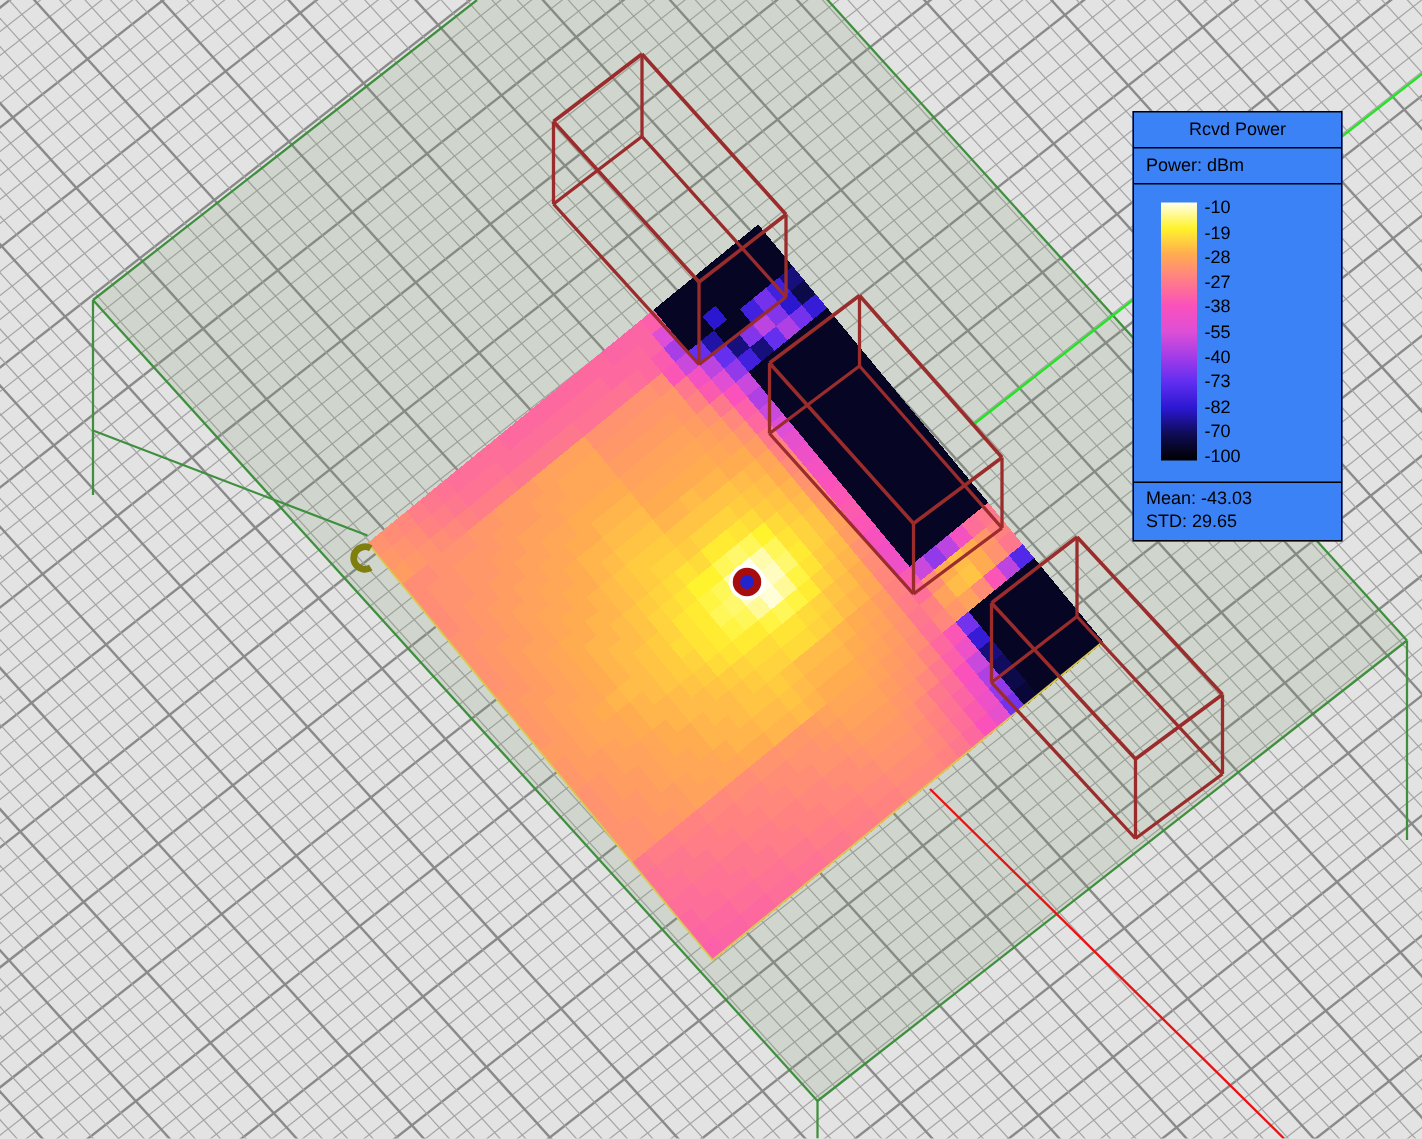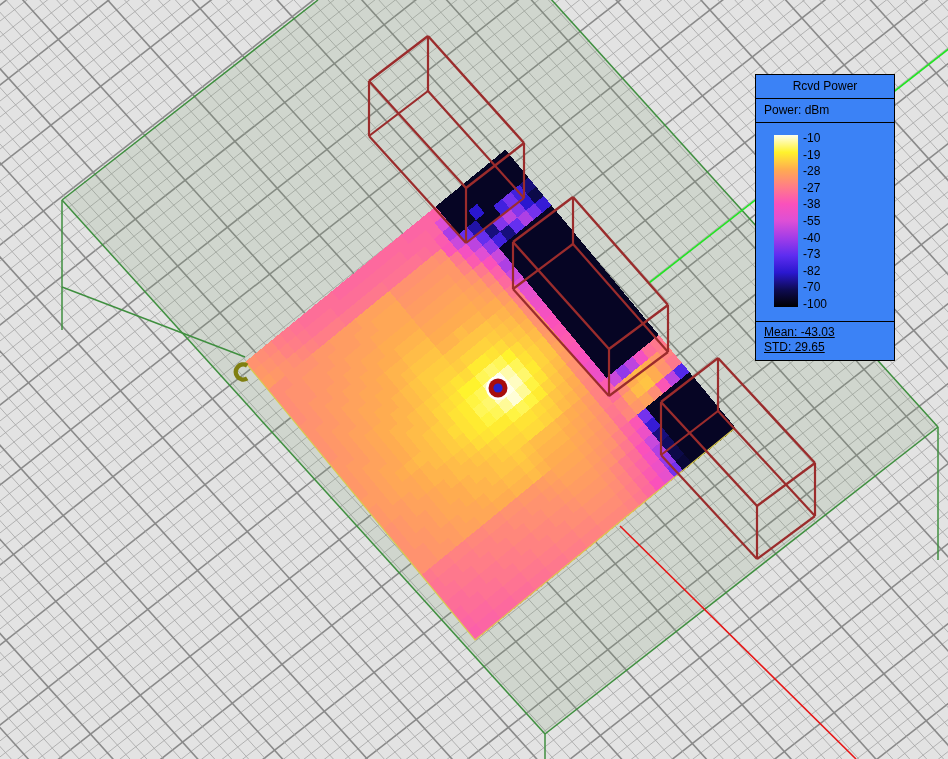--- a/index.html
+++ b/index.html
@@ -13,21 +13,21 @@
   }
   .legend .row{border-bottom:1px solid #000;padding:4px 0 4px 0;height:15px;line-height:15px;}
   .legend .title-row{text-align:center;}
   .legend .type-row{padding-left:8px;}
   .cb-wrap{display:flex;padding:12px 0 6px 18px;height:180px;}
   .cb-bar{width:24px;height:172px;border:0;}
   .cb-ticks{display:flex;flex-direction:column;justify-content:space-between;
     margin-left:5px;height:180px;margin-top:-4px;}
   .cb-ticks div{height:14px;line-height:14px;}
   .stats{border-top:1px solid #000;padding:3px 0 0 8px;}
-  .stats div{height:15px;line-height:15px;text-decoration:underline;}
+  .stats div{height:15px;line-height:15px;}
 </style>
 </head>
 <body>
 
 <div id="viewport">
   <svg id="scene" width="948" height="759" viewBox="0 0 948 759">
       <rect x="0" y="0" width="948" height="759" fill="#e3e3e3"></rect>
       <line x1="1105.664" y1="-859.2479999999999" x2="-1100.736" y2="865.552" stroke="#8a8a8a" stroke-width="1.6"></line>
       <line x1="1113.4256" y1="-849.3192" x2="-1092.9744" y2="875.4807999999999" stroke="#a4a4a4" stroke-width="0.8"></line>
       <line x1="1121.1872" y1="-839.3904" x2="-1085.2128" y2="885.4096" stroke="#a4a4a4" stroke-width="0.8"></line>

